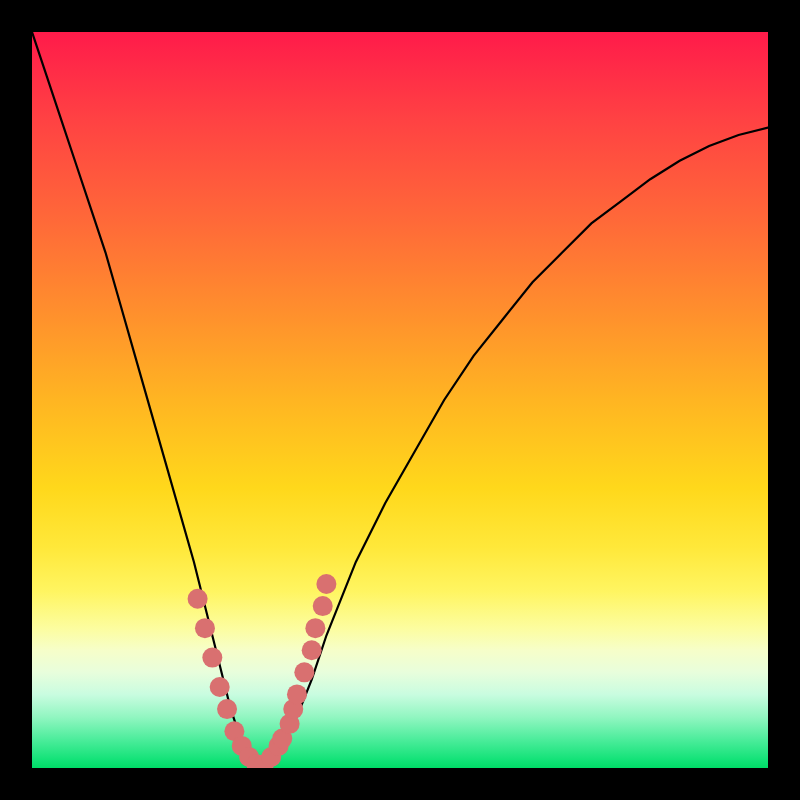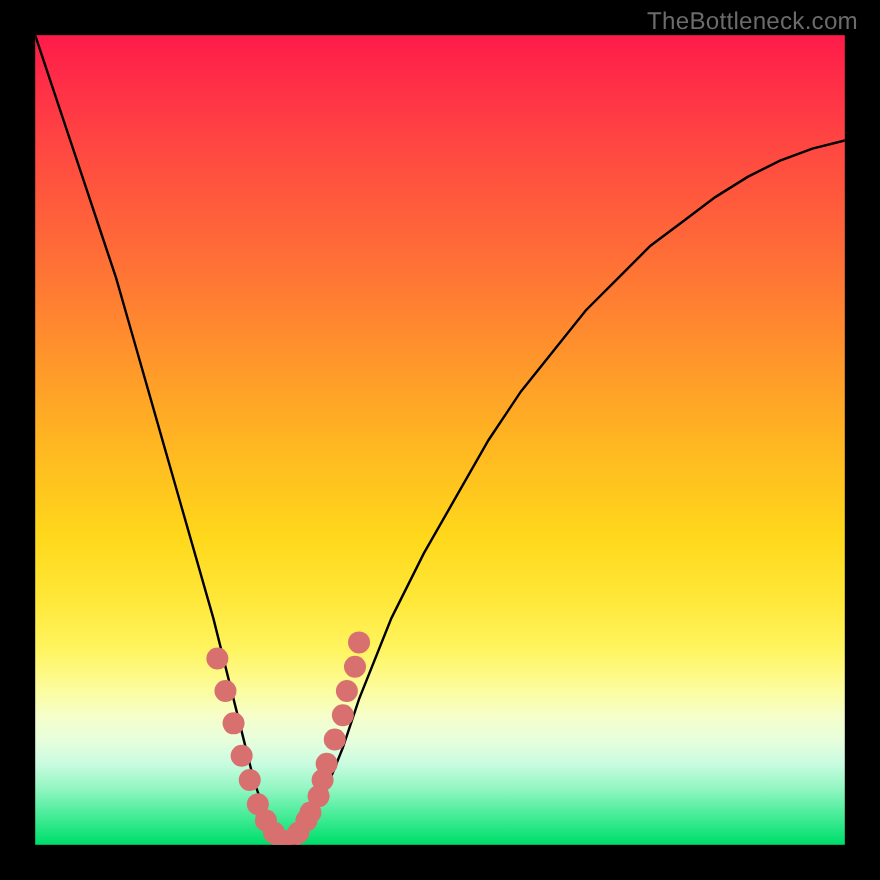--- a/index.html
+++ b/index.html
@@ -58,21 +58,20 @@
     left: 0;
     top: 0;
     width: 736px;
     height: 736px;
   }
 </style>
 </head>
 <body>
 
 <div class="frame">
-  <div class="watermark">TheBottleneck.com</div>
 
   <div class="plot-area">
     <svg class="curve" viewBox="0 0 736 736" preserveAspectRatio="none">
       <path id="curve-path" fill="none" stroke="#000" stroke-width="2.2" stroke-linecap="round" d="M0.00 0.00 L14.72 44.16 L29.44 88.32 L44.16 132.48 L58.88 176.64 L73.60 220.80 L88.32 272.32 L103.04 323.84 L117.76 375.36 L132.48 426.88 L147.20 478.40 L161.92 529.92 L176.64 588.80 L191.36 647.68 L198.72 677.12 L206.08 699.20 L213.44 713.92 L220.80 728.64 L228.16 736.00 L235.52 736.00 L242.88 728.64 L250.24 713.92 L264.96 684.48 L279.68 647.68 L294.40 603.52 L323.84 529.92 L353.28 471.04 L382.72 419.52 L412.16 368.00 L441.60 323.84 L471.04 287.04 L500.48 250.24 L529.92 220.80 L559.36 191.36 L588.80 169.28 L618.24 147.20 L647.68 128.80 L677.12 114.08 L706.56 103.04 L736.00 95.68"></path>
       <g id="marker-layer">
           <circle cx="165.60" cy="566.72" r="10" fill="#d97070"></circle>
           <circle cx="172.96" cy="596.16" r="10" fill="#d97070"></circle>
           <circle cx="180.32" cy="625.60" r="10" fill="#d97070"></circle>
           <circle cx="187.68" cy="655.04" r="10" fill="#d97070"></circle>
           <circle cx="195.04" cy="677.12" r="10" fill="#d97070"></circle>

